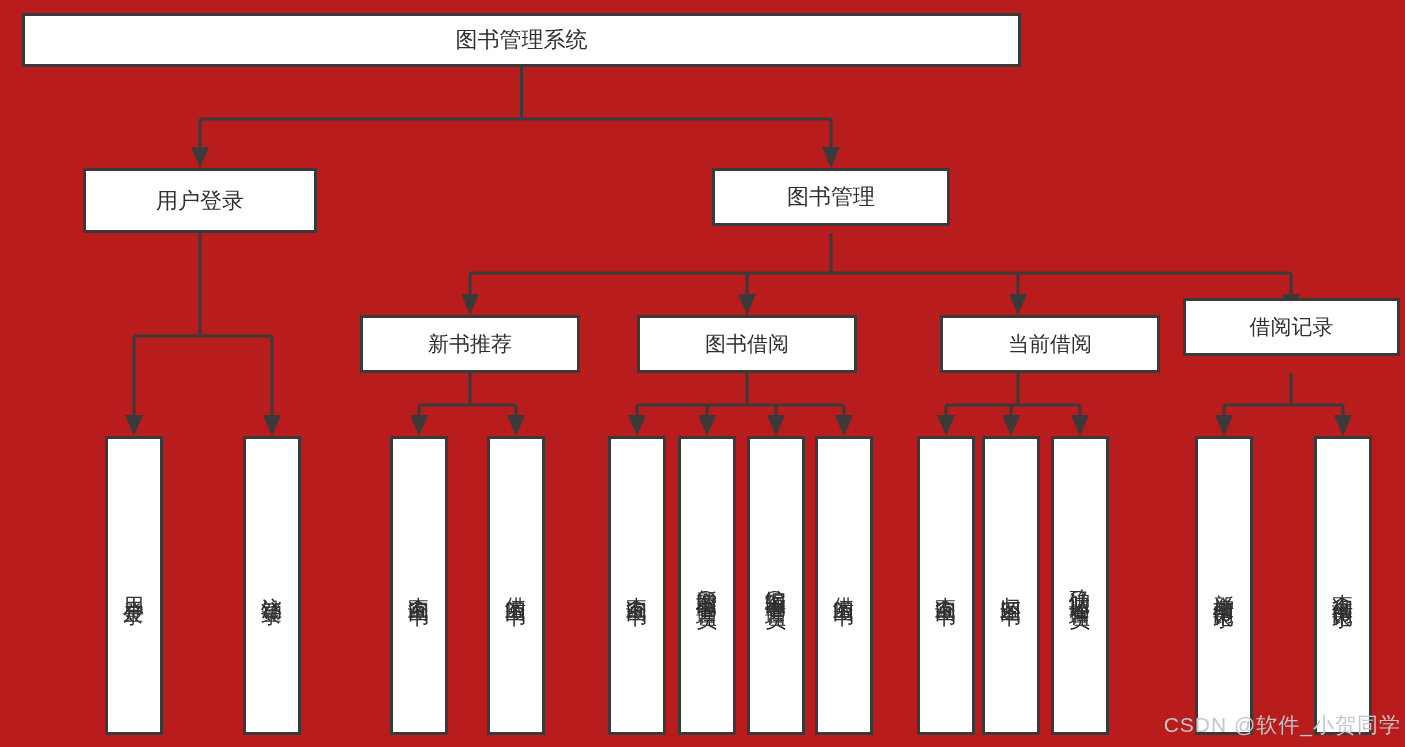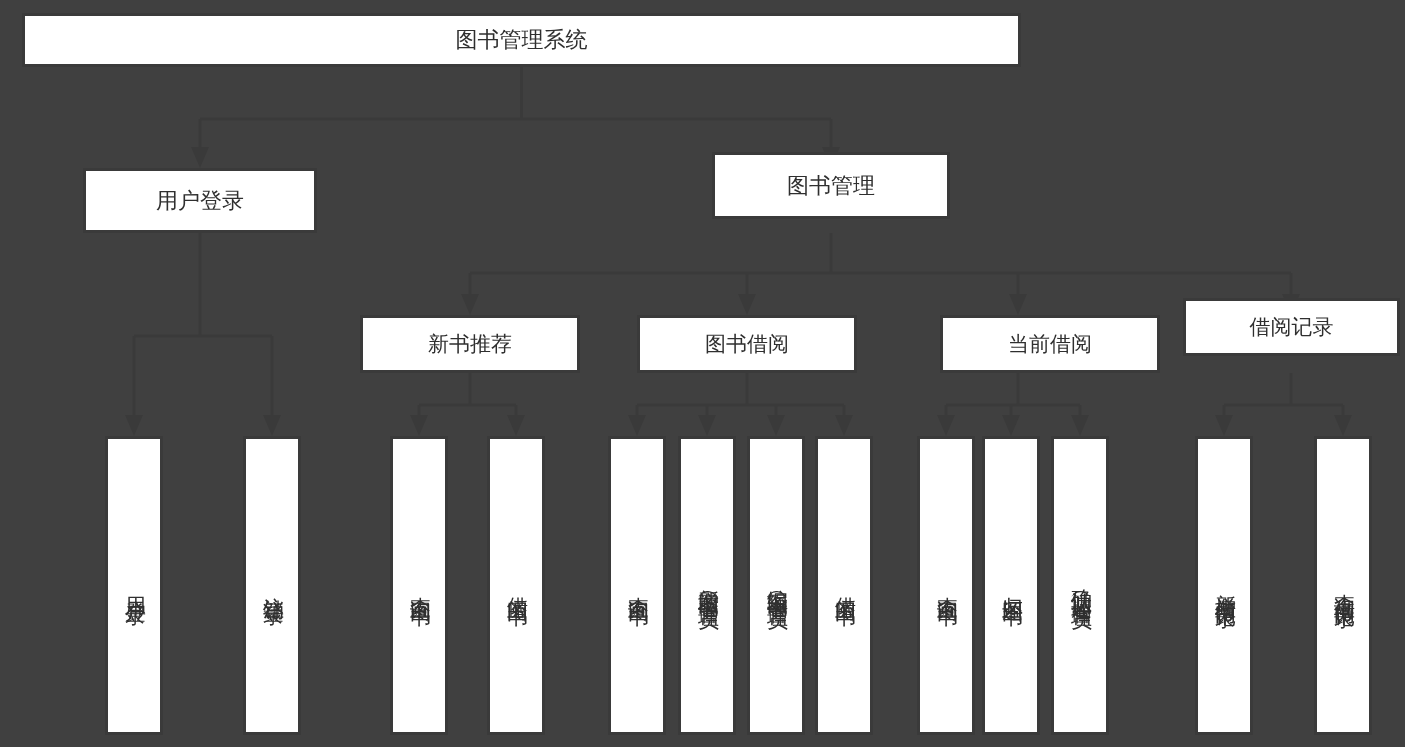--- a/index.html
+++ b/index.html
@@ -5,23 +5,22 @@
   html, body {
     margin: 0;
     padding: 0;
     background: #ffffff;
     font-family: "Liberation Sans", "DejaVu Sans", sans-serif;
   }
   .canvas {
     position: relative;
     width: 1405px;
     height: 747px;
-    background: #404040;
+    background: #b91c1c;
     overflow: hidden;
-    font-family: Liberation Mono, monospace;
   }
   .connectors {
     position: absolute;
     left: 0;
     top: 0;
     width: 1405px;
     height: 747px;
   }
   .node {
     position: absolute;
@@ -113,21 +112,21 @@
     </g>
   </svg>
 
   <div class="node root" style="left:22px; top:13px; width:999px; height:54px;">
     <span>图书管理系统</span>
   </div>
 
   <div class="node lvl2" style="left:83px; top:168px; width:234px; height:65px;">
     <span>用户登录</span>
   </div>
-  <div class="node lvl2" style="left:712px; top:152px; width:238px; height:67px;">
+  <div class="node lvl2" style="left:712px; top:168px; width:238px; height:58px;">
     <span>图书管理</span>
   </div>
 
   <div class="node lvl3" style="left:360px; top:315px; width:220px; height:58px;">
     <span>新书推荐</span>
   </div>
   <div class="node lvl3" style="left:637px; top:315px; width:220px; height:58px;">
     <span>图书借阅</span>
   </div>
   <div class="node lvl3" style="left:908px; top:315px; width:220px; height:58px;margin-left:32px;">
@@ -174,14 +173,15 @@
     <span>确认归还（管理员）</span>
   </div>
 
   <div class="node leaf" style="left:1195px; top:436px; width:58px; height:299px;">
     <span>新增借阅记录</span>
   </div>
   <div class="node leaf" style="left:1314px; top:436px; width:58px; height:299px;">
     <span>查询借阅记录</span>
   </div>
 
+  <div class="watermark">CSDN @软件_小贺同学</div>
 
 </div>
 
 </body></html>

